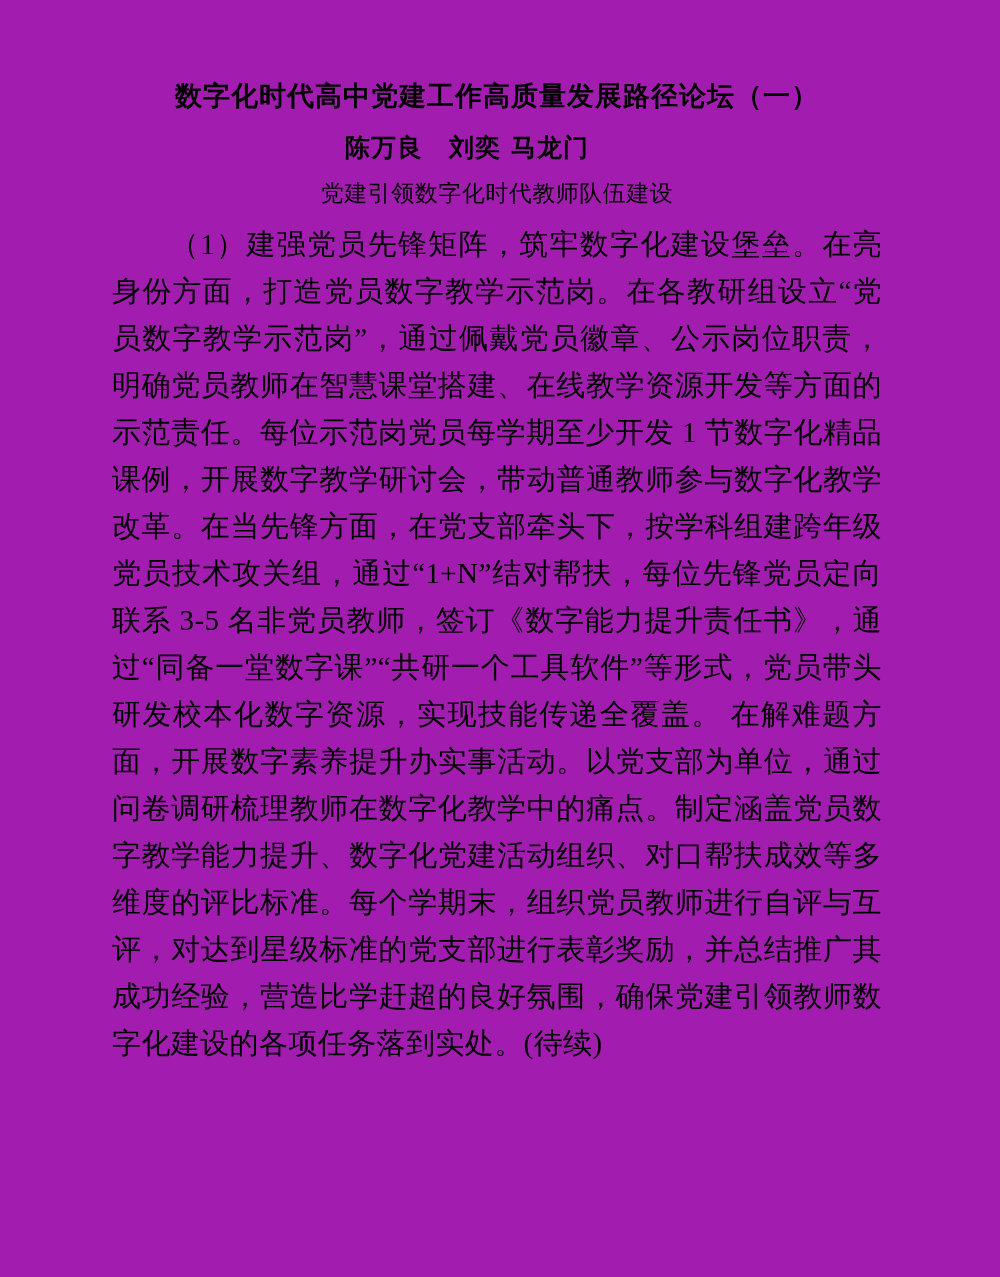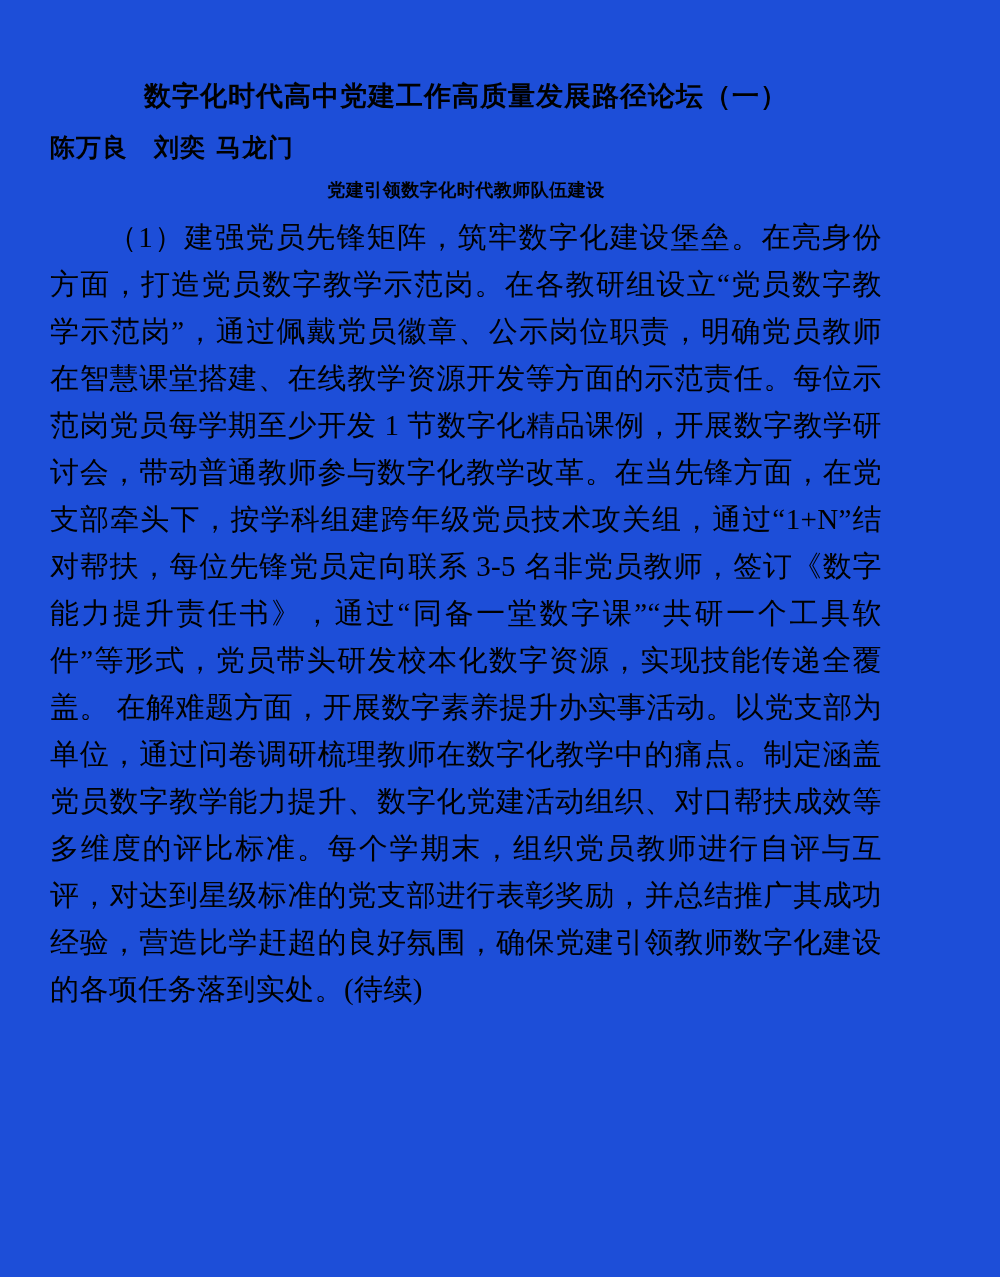--- a/index.html
+++ b/index.html
@@ -11,52 +11,52 @@
     width: 1000px;
     height: 1277px;
     font-family: "Liberation Serif", "DejaVu Serif", serif;
     color: #000000;
     overflow: hidden;
   }
   .page {
     position: relative;
     width: 1000px;
     height: 1277px;
-    background: #1d4ed8;
+    background: #a21caf;
     box-sizing: border-box;
-    padding: 78px 118px 40px 50px;
+    padding: 78px 118px 40px 112px;
   }
   .doc-title {
     font-size: 27px;
     font-weight: bold;
     text-align: center;
     letter-spacing: 1px;
     line-height: 1.4;
     margin: 0 0 14px 0;
   }
   .byline {
     font-size: 25px;
     font-weight: bold;
-    text-align: left;
+    text-align: center;
     padding-right: 60px;
     line-height: 1.4;
     margin: 0 0 12px 0;
     letter-spacing: 1px;
   }
   .byline .sep {
     display: inline-block;
     width: 26px;
   }
   .byline .sep-sm {
     display: inline-block;
     width: 10px;
   }
   .section-title {
-    font-size: 18px;
-    font-weight: bold;
+    font-size: 23px;
+    font-weight: normal;
     text-align: center;
     line-height: 1.5;
     letter-spacing: 0.5px;
     margin: 0 0 10px 0;
   }
   .body-para {
     font-size: 29px;
     line-height: 47px;
     text-align: justify;
     text-justify: inter-ideograph;

